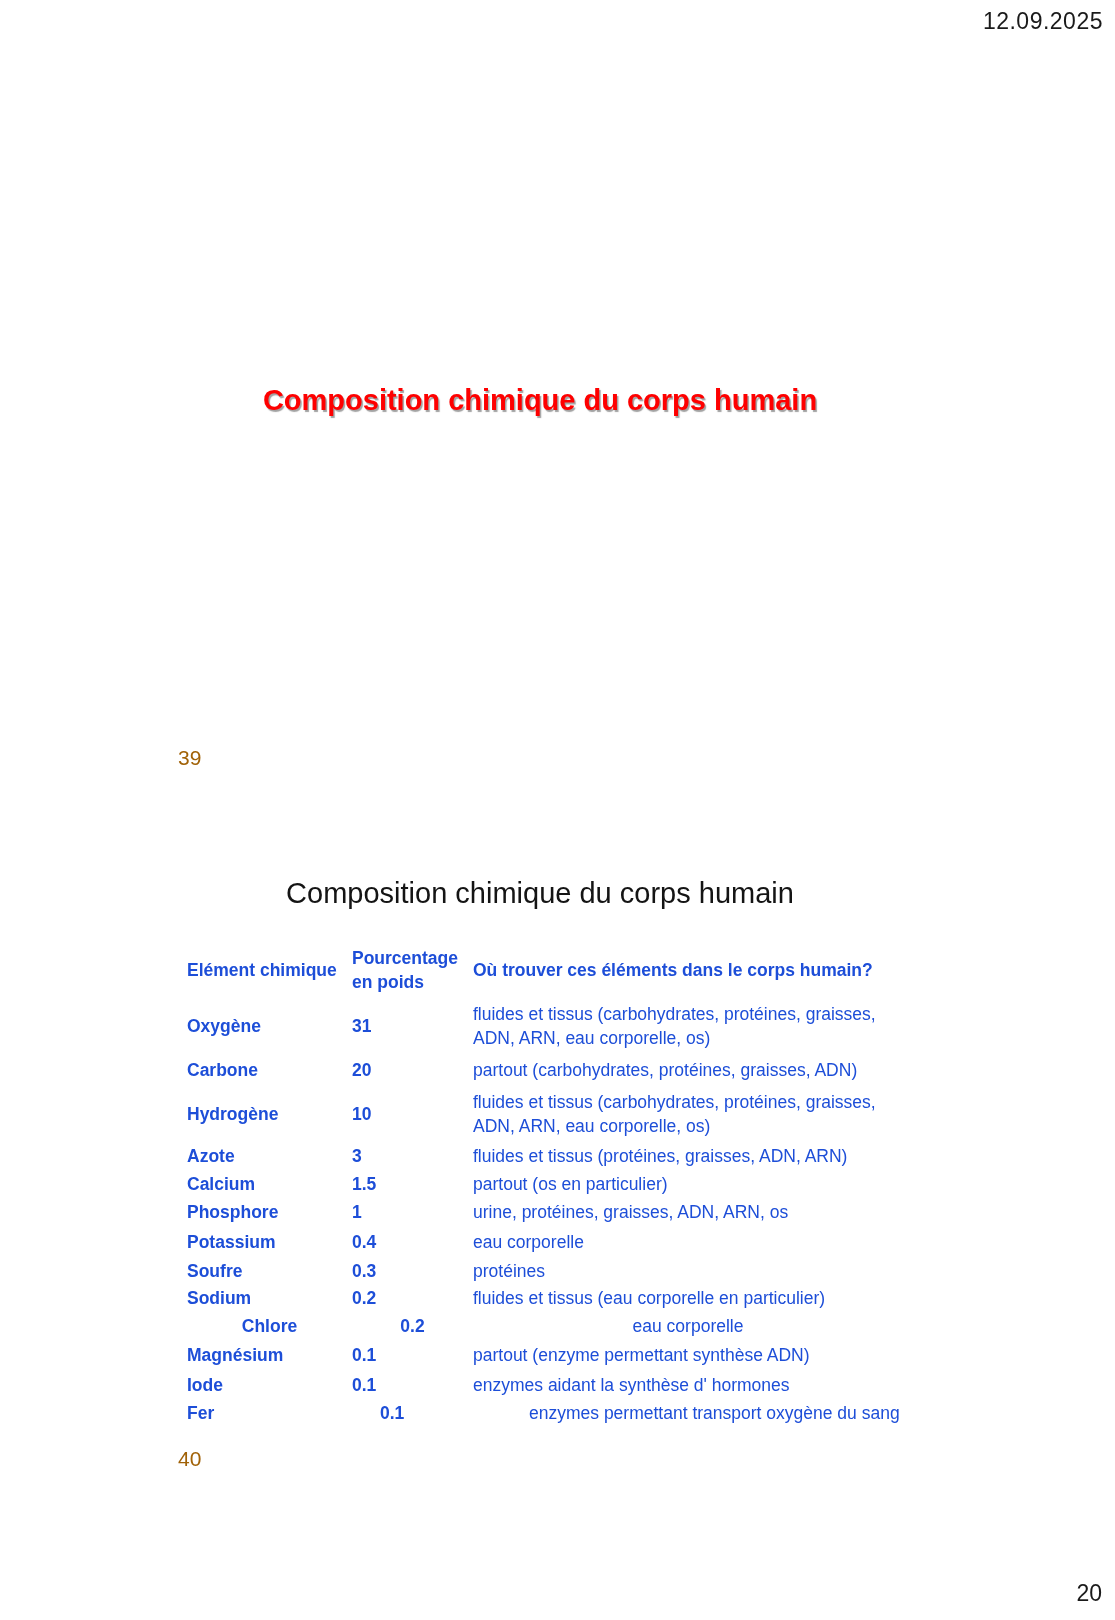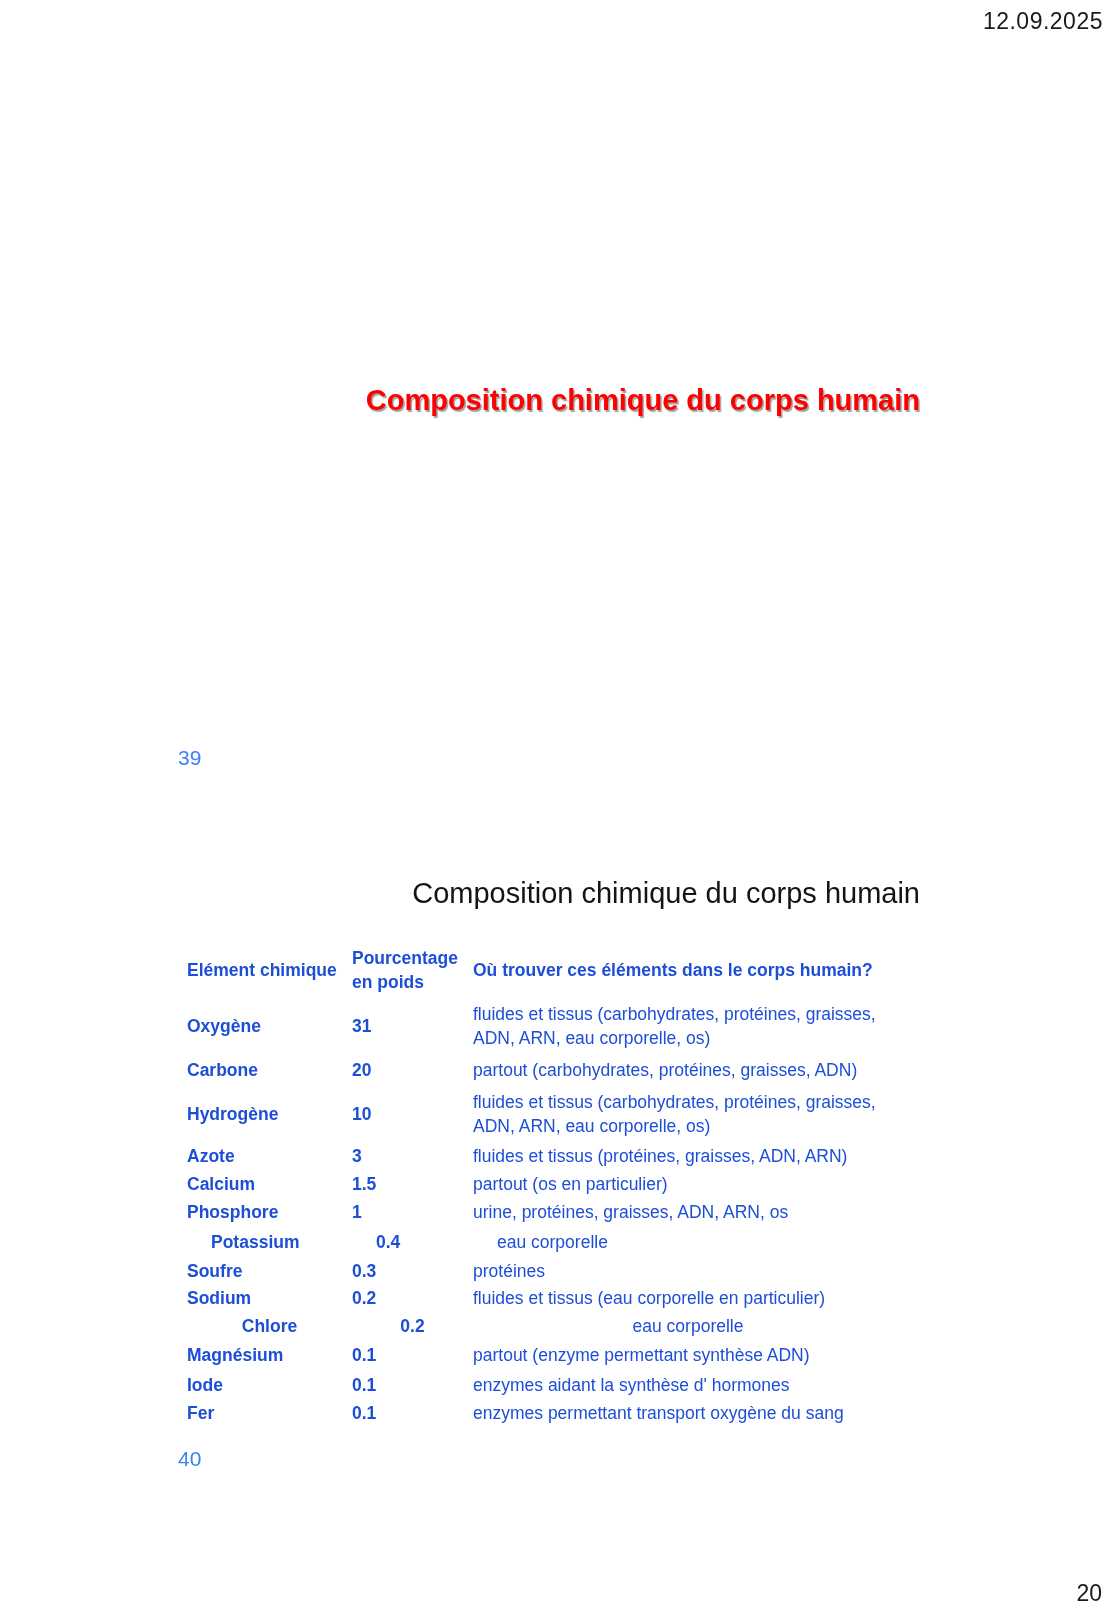--- a/index.html
+++ b/index.html
@@ -16,35 +16,35 @@
     position:absolute; top:8px; right:12px;
     font-size:23px; color:#1a1a1a; letter-spacing:0.5px;
   }
   .page-number{
     position:absolute; top:1580px; right:13px;
     font-size:23px; color:#1a1a1a;
   }
   
   .title-band{
     position:absolute; left:160px; width:760px;
-    text-align:right; line-height:38px;
+    text-align:center; line-height:38px;
   }
   .slide1-title{
     top:381px;
     font-size:29px; font-weight:bold;
     color:#fe0000;
     text-shadow:1.5px 1.5px 1px rgba(110,110,110,0.65);
   }
   .slide2-title{
     top:874px;
     font-size:29px; font-weight:normal; color:#141414;
   }
   .slide-num{
     position:absolute; left:178px;
-    font-size:21px; color:#3b82f6;
+    font-size:21px; color:#a16207;
   }
   .num-39{ top:746px; }
   .num-40{ top:1447px; }
   
   .elements-table{
     position:absolute; left:187px; top:943px; width:716px;
     font-size:17.5px; line-height:24px; color:#1d4ed8;
   }
   .t-row{
     display:grid;
@@ -55,27 +55,27 @@
   .c-el, .c-pc{ font-weight:bold; }
   .c-wh{ font-weight:normal; }
   .t-head .c-wh{ font-weight:bold; }
   
   .t-body .t-row:nth-child(1){ height:57px; }
   .t-body .t-row:nth-child(2){ height:31px; }
   .t-body .t-row:nth-child(3){ height:57px; }
   .t-body .t-row:nth-child(4){ height:28px; }
   .t-body .t-row:nth-child(5){ height:27px; }
   .t-body .t-row:nth-child(6){ height:30px; }
-  .t-body .t-row:nth-child(7){ height:30px;margin-left:24px; }
+  .t-body .t-row:nth-child(7){ height:30px; }
   .t-body .t-row:nth-child(8){ height:27px; }
   .t-body .t-row:nth-child(9){ height:28px; }
   .t-body .t-row:nth-child(10){ height:28px;text-align:center; }
   .t-body .t-row:nth-child(11){ height:30px; }
   .t-body .t-row:nth-child(12){ height:29px; }
-  .t-body .t-row:nth-child(13){ height:27px; }
+  .t-body .t-row:nth-child(13){ height:27px;gap:28px; }
 </style>
 </head>
 <body>
 
 <div class="page-date">12.09.2025</div>
 
 <div class="title-band slide1-title" style="color: rgb(254, 0, 0);">Composition chimique du corps humain</div>
 <div class="slide-num num-39">39</div>
 
 <div class="title-band slide2-title">Composition chimique du corps humain</div>

